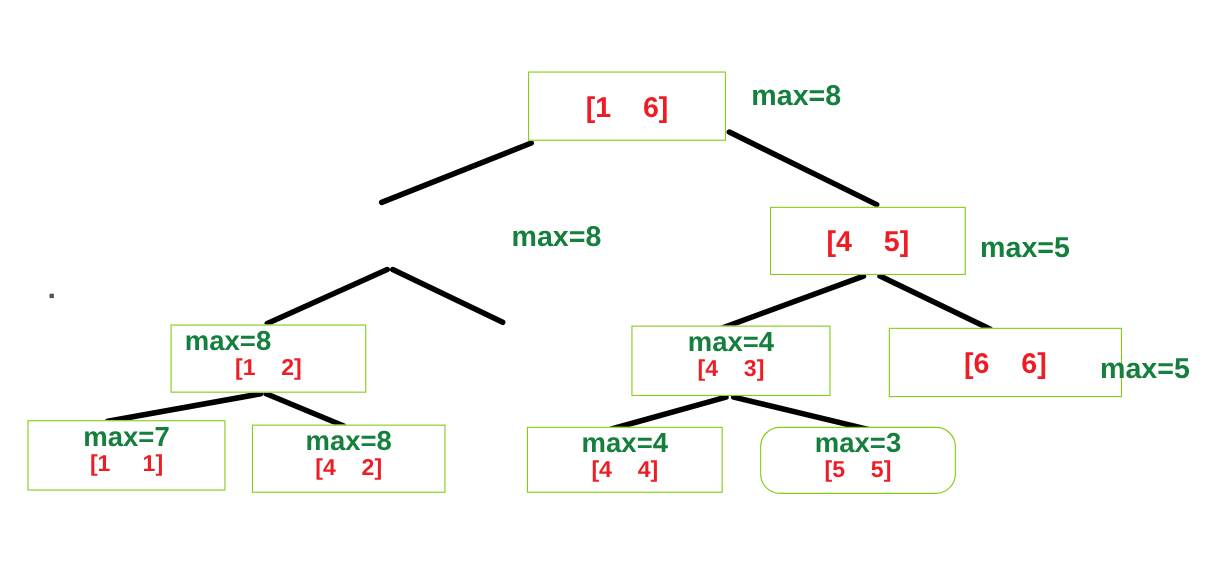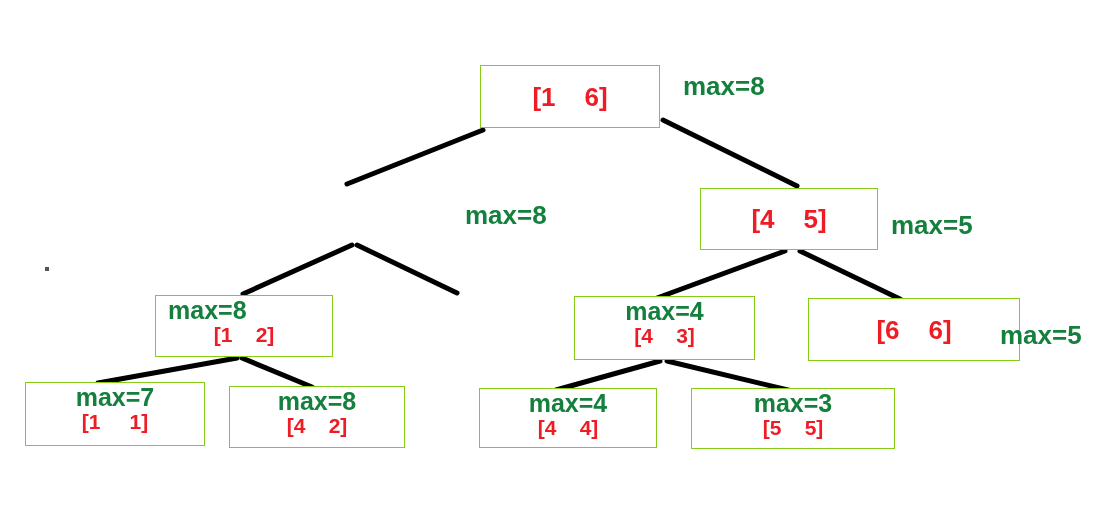--- a/index.html
+++ b/index.html
@@ -78,21 +78,21 @@
   .n0  { left: 480px; top: 65px;  width: 180px; height: 63px; }
   .n1  { left: 273px; top: 182px; width: 179px; height: 61px; }
   .n2  { left: 700px; top: 188px; width: 178px; height: 62px; }
   .n3  { left: 155px; top: 295px; width: 178px; height: 62px; }
   .n4  { left: 363px; top: 296px; width: 177px; height: 62px; }
   .n5  { left: 574px; top: 296px; width: 181px; height: 64px; }
   .n6  { left: 808px; top: 298px; width: 212px; height: 63px; }
   .n7  { left: 25px;  top: 382px; width: 180px; height: 64px; }
   .n8  { left: 229px; top: 386px; width: 176px; height: 62px; }
   .n9  { left: 479px; top: 388px; width: 178px; height: 60px; }
-  .n10 { left: 691px; top: 388px; width: 204px; height: 61px; }
+  .n10 { left: 691px; top: 388px; width: 178px; height: 61px; border-radius: 18px; }
 
   .m0 { left: 683px;  top: 74px; }
   .m1 { left: 465px;  top: 203px; }
   .m2 { left: 891px;  top: 213px; }
   .m6 { left: 1000px; top: 323px; }
 </style>
 </head>
 <body>
 
 <div class="canvas">

